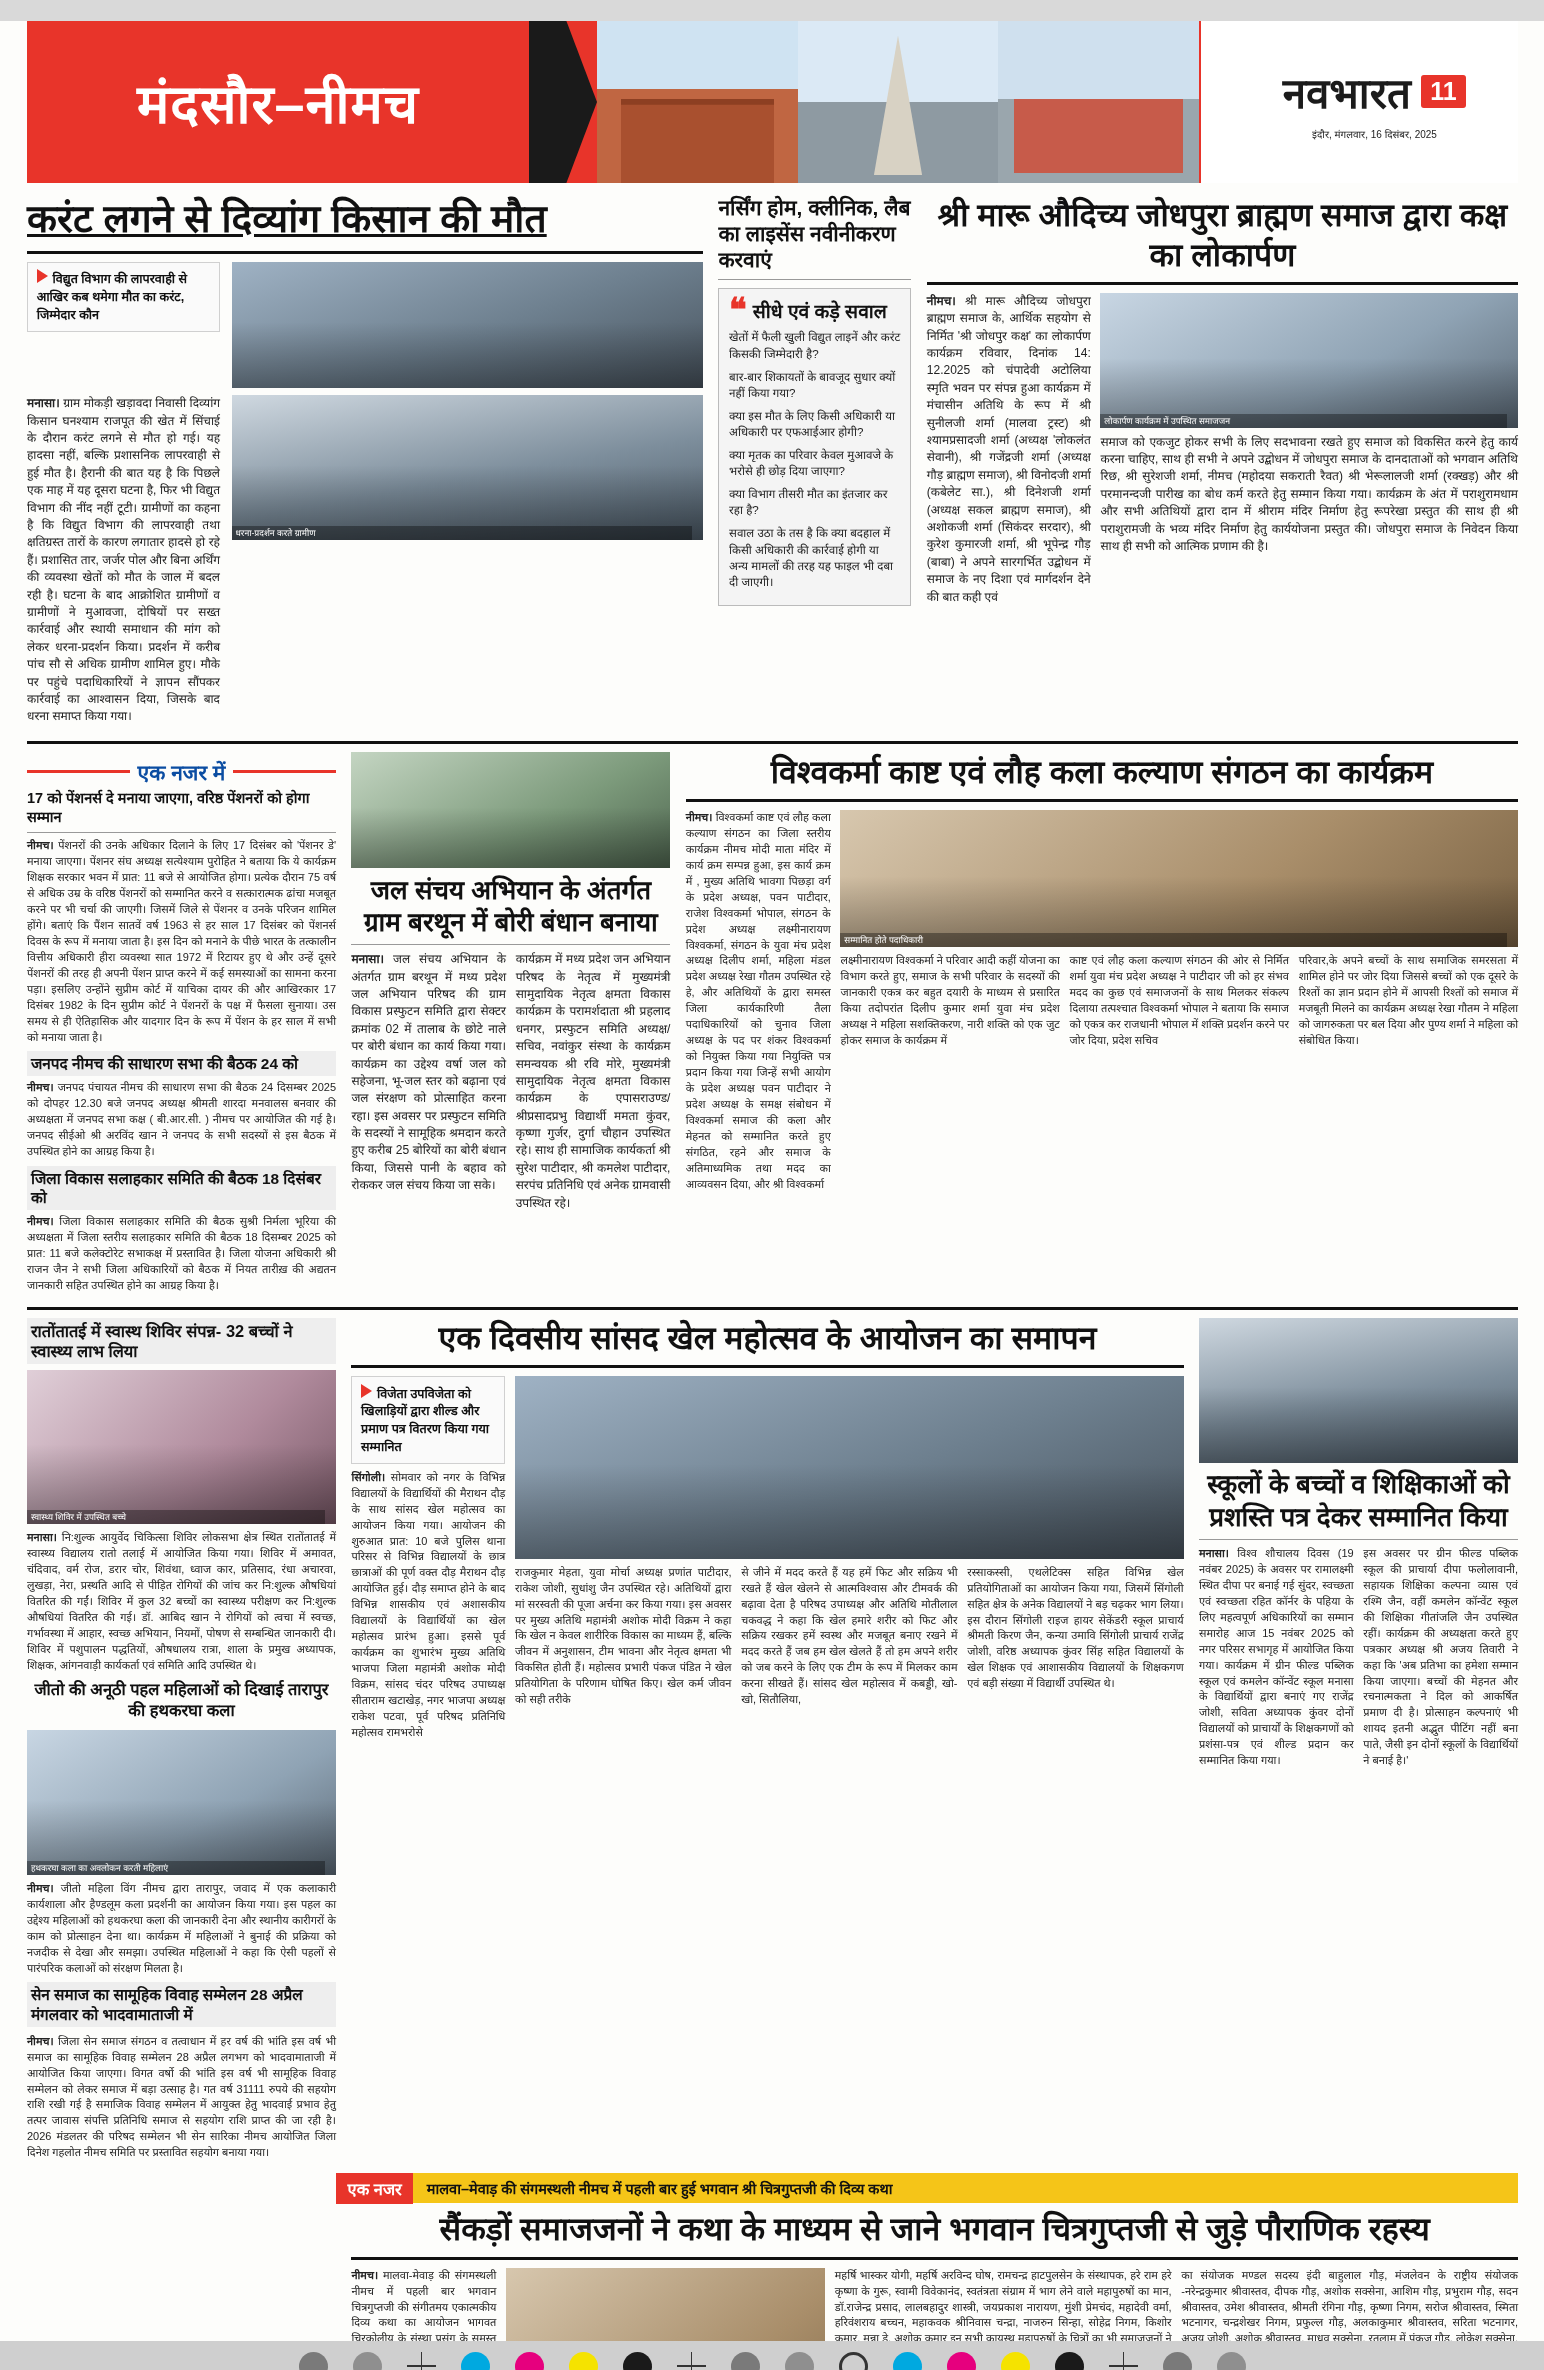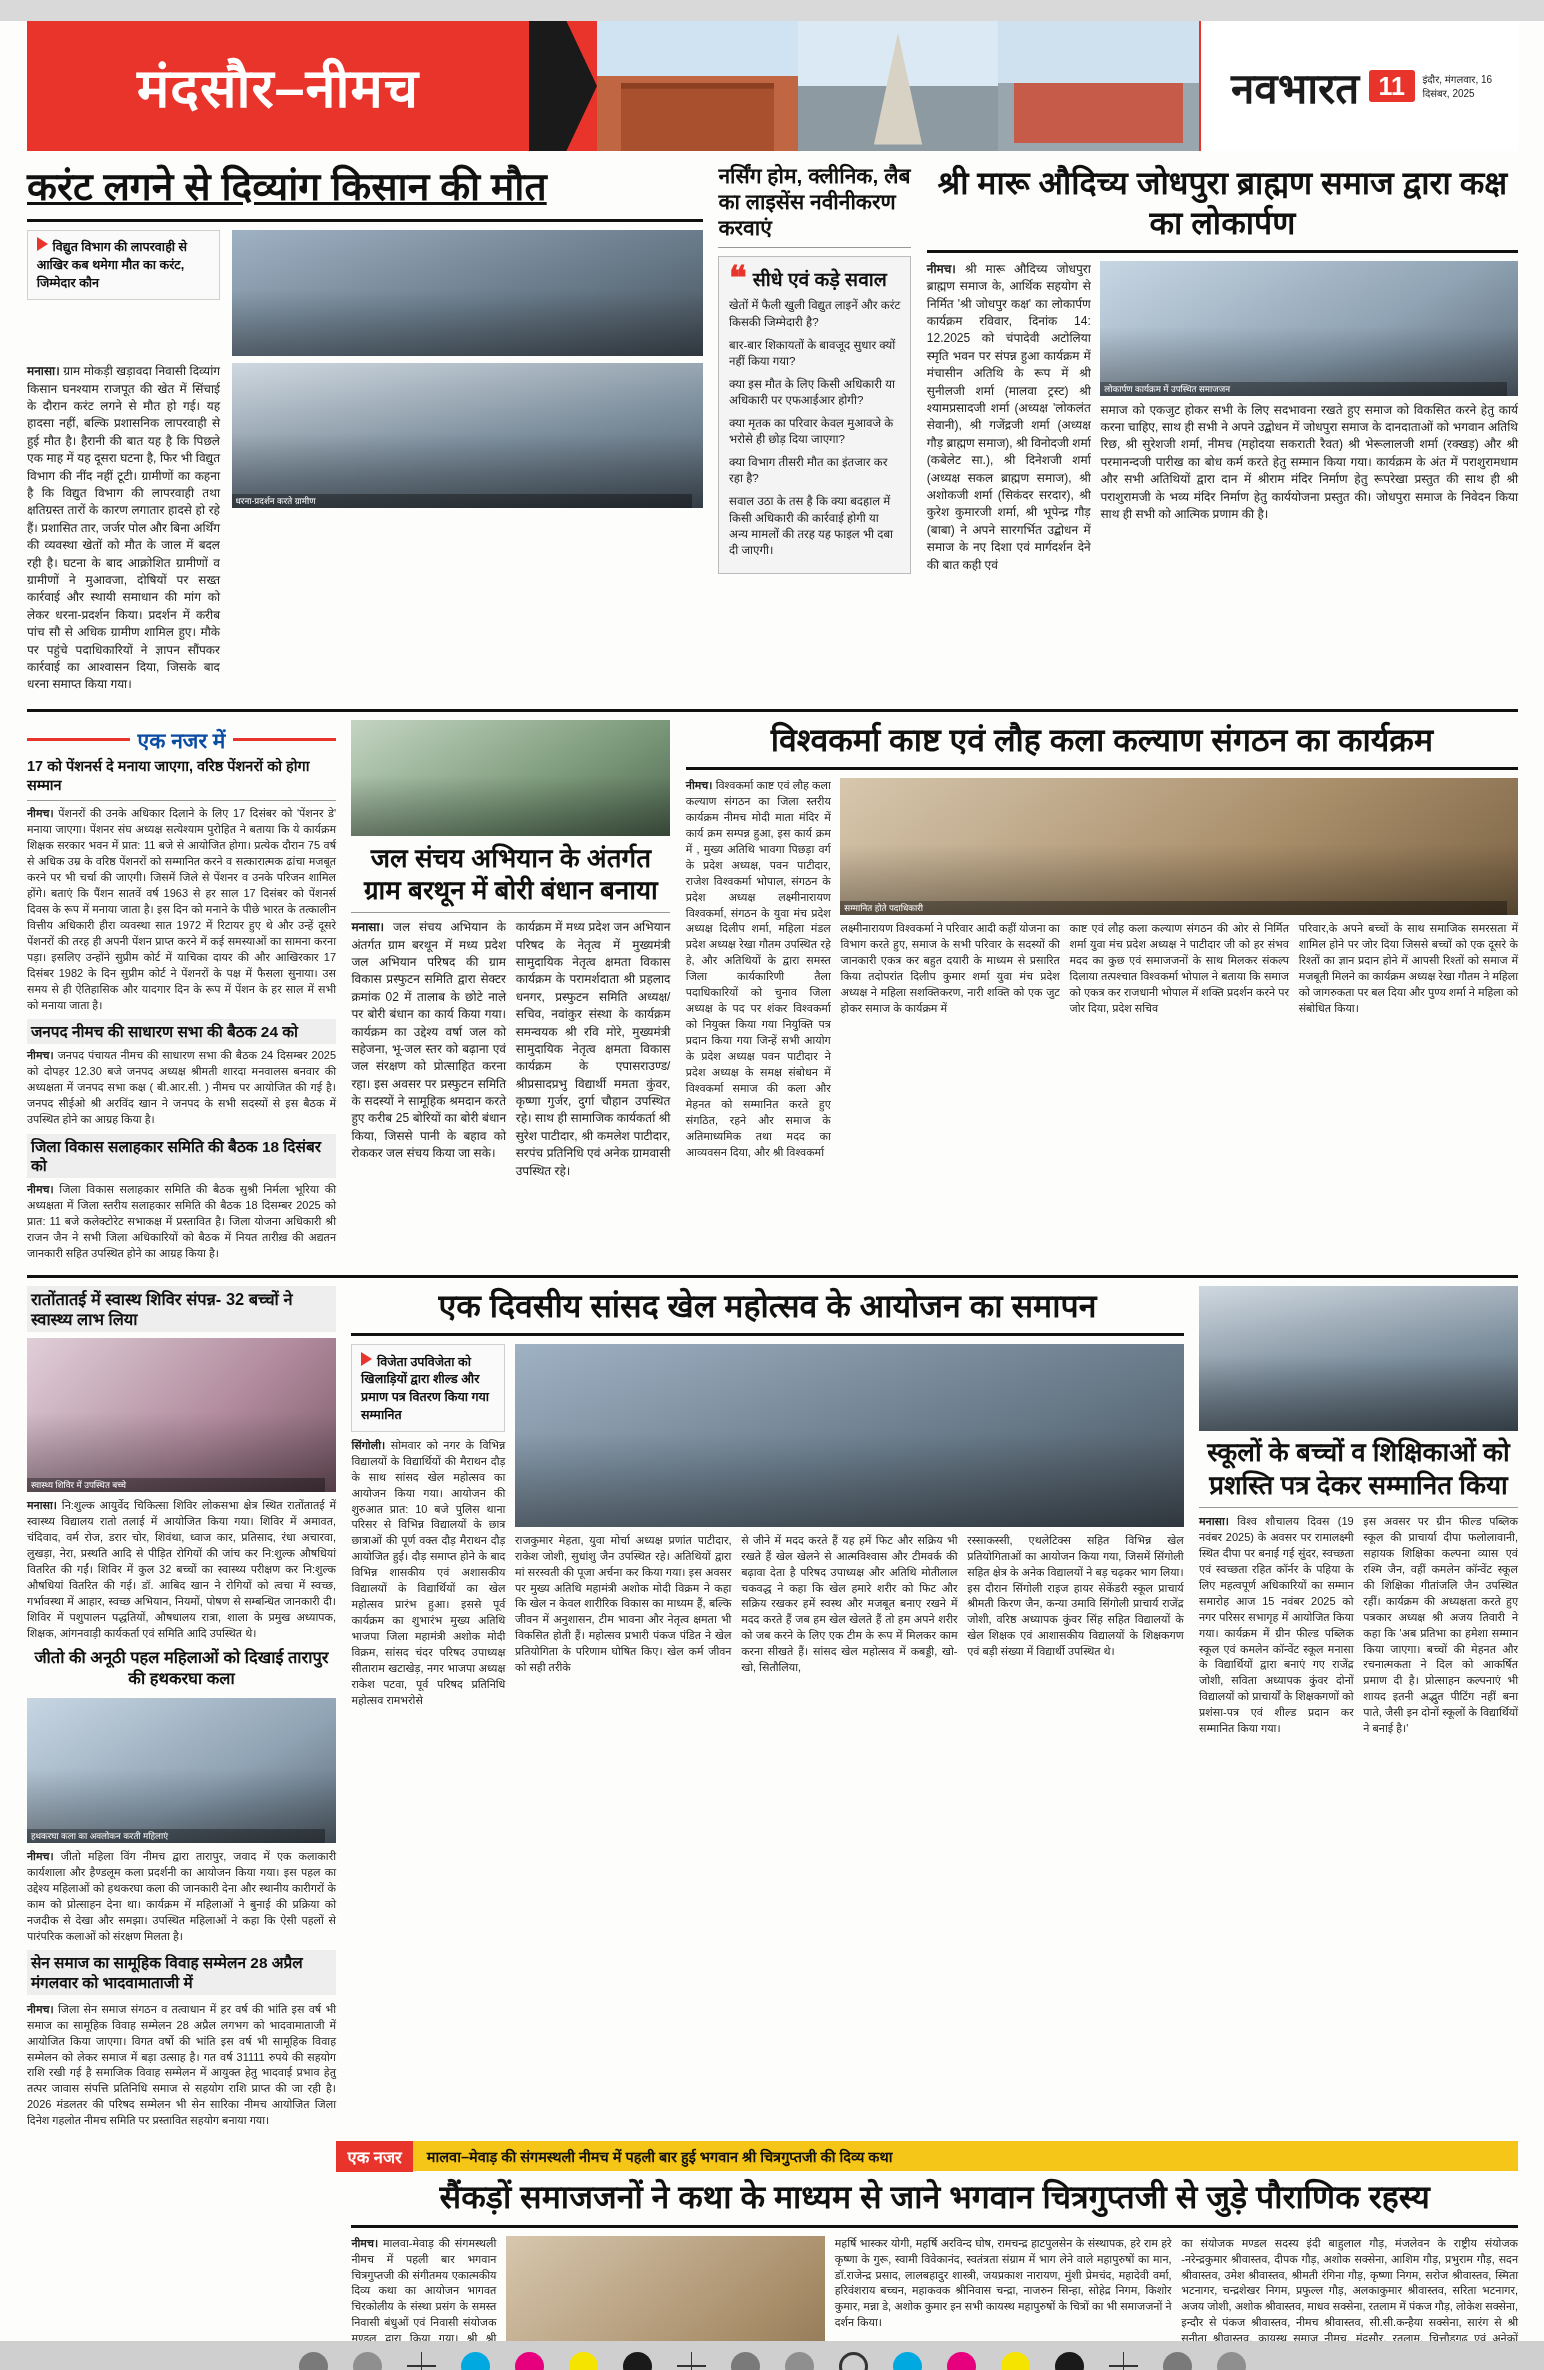--- a/index.html
+++ b/index.html
@@ -12,21 +12,21 @@
   }
   .page {
     position:relative;
     width:1545px; height:2370px;
     background:#fdfdfb;
     padding:0;
   }
   
   .masthead {
     position:relative;
-    height:130px;
+    height:162px;
     margin:21px 27px 0 27px;
     background:#e8342a;
     display:flex; align-items:stretch;
     overflow:hidden;
   }
   .mast-title {
     width:502px;
     display:flex; align-items:center; justify-content:center;
     color:#fff;
     font-size:54px; font-weight:bold;
@@ -52,21 +52,21 @@
      background:#a9502f; box-shadow: inset 0 5.8px 0 #8d3f22; }
   .mp2 { background:linear-gradient(#dbe9f5 0 50%, #8e9aa2 50% 100%); }
   .mp2:after{ content:""; position:absolute; left:38%; bottom:5%; width:24%; height:86%;
      background:#d8d2c4; clip-path:polygon(50% 0,100% 100%,0 100%); }
   .mp3 { background:linear-gradient(#cfe0ee 0 48%, #9aa6ad 48% 100%); }
   .mp3:after{ content:""; position:absolute; left:8%; bottom:6%; width:84%; height:46%;
      background:#c75b4a; }
   .mast-brand {
     width:319px;
     background:#fff;
-    display:flex; flex-direction:row; align-items:center; justify-content:center;
+    display:flex; flex-direction:column; align-items:center; justify-content:center;
     gap:7.7px;
     border-left:2.9px solid #e8342a;
     padding-left:30px;
   }
   .brand-name { font-size:42px; font-weight:bold; color:#1b1b1b; display:flex; align-items:center; gap:9.7px;}
   .brand-box {
     background:#e8342a; color:#fff; font-size:25px; font-weight:bold;
     padding:1.9px 9.7px; border-radius:2.9px;
   }
   .brand-sub { font-size:10px; color:#222; }

